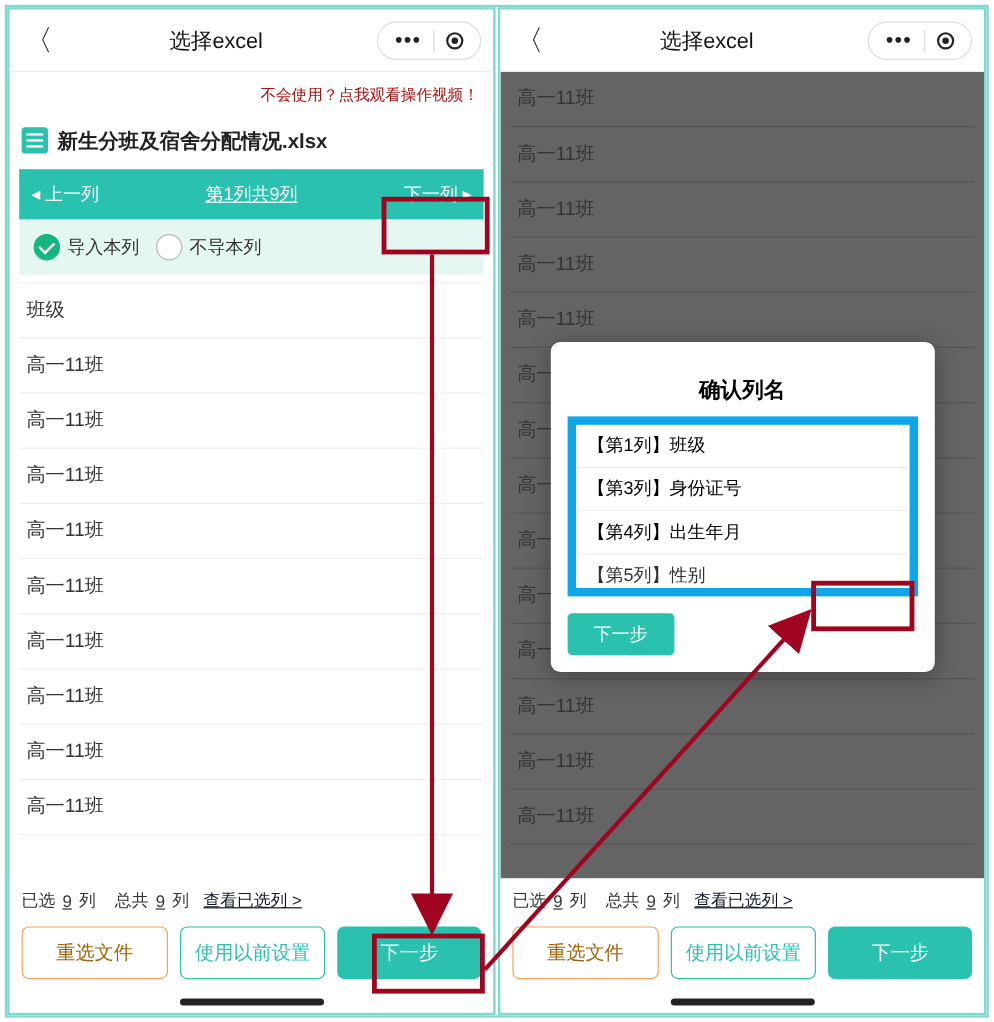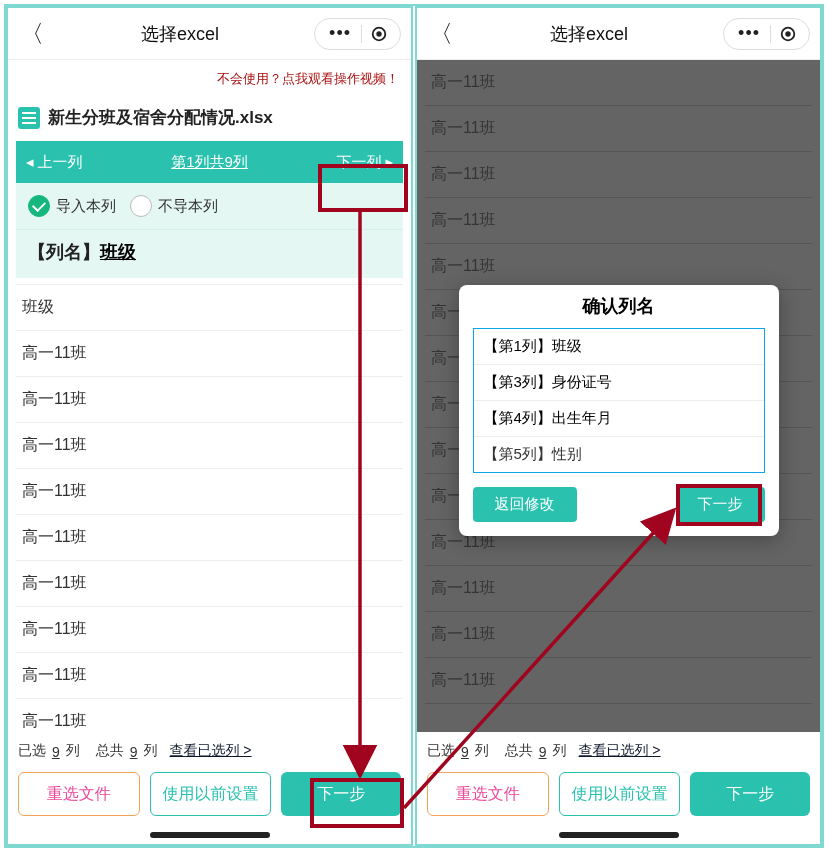--- a/index.html
+++ b/index.html
@@ -56,21 +56,21 @@
   .hdr .capsule .target svg { width:18px; height:18px; }
 
   .help-link {
     text-align: right;
     font-size: 13px;
     color: #a11;
     padding: 10px 12px 10px 0;
   }
 
   .file-row {
-    display: flex; align-items: center; gap: 8px;
+    display: flex; align-items: flex-start; gap: 8px;
     padding: 8px 10px 12px 10px;
     font-size: 17px; font-weight: 600; color: #222;
   }
   .file-row .fic {
     width: 22px; height: 22px; background:#2ac1af; border-radius:3px;
     display:flex; align-items:center; justify-content:center;
   }
   .file-row .fic::before,
   .file-row .fic::after {
     content:""; position:absolute;
@@ -125,34 +125,34 @@
   .colname .val { text-decoration: underline; }
 
   .list { flex:1; overflow:hidden; margin: 6px 8px 0 8px; border-top:1px solid #eee;}
   .list .row {
     padding:12px 6px; font-size:16px; color:#333;
     border-bottom:1px solid #eee;
   }
 
   .sel-summary {
     padding:10px 10px 0 10px; font-size:14px; color:#333;
-    display:flex; gap:6px; align-items:flex-end;
+    display:flex; gap:6px; align-items:center;
     background:#fff;
   }
   .sel-summary .u { text-decoration:underline; }
   .sel-summary .view { color:#0f172a; text-decoration:underline; margin-left:6px; }
 
   .footer {
     display:flex; gap:10px; padding:12px 10px 16px 10px; background:#fff;
   }
   .btn {
     flex:1; height:44px; border-radius:6px; display:flex; align-items:center; justify-content:center;
     font-size:16px;
   }
-  .btn.outline-orange { border:1px solid #f3a45a; color:#ec4899; background:#fff;}
+  .btn.outline-orange { border:1px solid #f3a45a; color:#a16207; background:#fff;}
   .btn.outline-teal { border:1px solid #2ac1af; color:#2ac1af; background:#fff;}
   .btn.solid-teal { background:#2ac1af; color:#fff; }
 
   .handlebar {
     height:6px; width:120px; background:#222; border-radius:4px;
     margin: 0 auto 6px auto;
   }
 
   
   .dim {
@@ -162,26 +162,26 @@
   .bglist {
     margin:0 8px;
   }
   .bglist .row {
     padding:12px 6px; font-size:16px; color:#555;
     border-bottom:1px solid rgba(120,120,120,0.4);
   }
   .modal {
     position:absolute; left:50%; top:225px; transform:translateX(-50%);
     width:320px; background:#fff; border-radius:8px;
-    z-index:4; padding:9px 14px 14px 14px;
+    z-index:4; padding:28px 14px 14px 14px;
     box-shadow:0 4px 20px rgba(0,0,0,0.3);
   }
   .modal h3 { text-align:center; font-size:18px; font-weight:600; margin-bottom:10px;}
   .modal .desc { font-size:15px; color:#333; line-height:1.5; margin-bottom:8px;}
-  .modal .cols { border:1px solid #0ea5e9; max-height:150px; overflow:hidden;}
+  .modal .cols { border:7px solid #0ea5e9; max-height:150px; overflow:hidden;}
   .modal .cols .crow {
     padding:8px 10px; font-size:15px; border-bottom:1px solid #eee;
   }
   .modal .cols .crow:last-child { border-bottom:none; color:#333;}
   .modal .mbtns { display:flex; justify-content:space-between; gap:12px; margin-top:14px;}
   .modal .mbtn {
     flex:0 0 auto; padding:8px 22px; border-radius:4px; font-size:15px;
   }
   .modal .mbtn.back { background:#2ac1af; color:#fff; }
   .modal .mbtn.next { background:#2ac1af; color:#fff; }
@@ -242,23 +242,20 @@
       <div class="radio">
         <span class="dot on"></span>
         <span>导入本列</span>
       </div>
       <div class="radio">
         <span class="dot"></span>
         <span>不导本列</span>
       </div>
     </div>
 
-    <div class="colname">
-      <span class="lbl">【列名】</span><span class="val">班级</span>
-    </div>
 
     <div class="list">
       <div class="row">班级</div>
       <div class="row">高一11班</div>
       <div class="row">高一11班</div>
       <div class="row">高一11班</div>
       <div class="row">高一11班</div>
       <div class="row">高一11班</div>
       <div class="row">高一11班</div>
       <div class="row">高一11班</div>
@@ -319,21 +316,20 @@
 
       <div class="modal">
         <h3>确认列名</h3>
         <div class="cols">
           <div class="crow">【第1列】班级</div>
           <div class="crow">【第3列】身份证号</div>
           <div class="crow">【第4列】出生年月</div>
           <div class="crow">【第5列】性别</div>
         </div>
         <div class="mbtns">
-          <div class="mbtn back">返回修改</div>
           <div class="mbtn next">下一步</div>
         </div>
       </div>
     </div>
 
     <div class="sel-summary">
       <span>已选</span><span class="u">9</span><span>列</span>
       &nbsp;
       <span>总共</span><span class="u">9</span><span>列</span>
       <span class="view">查看已选列 &gt;</span>

